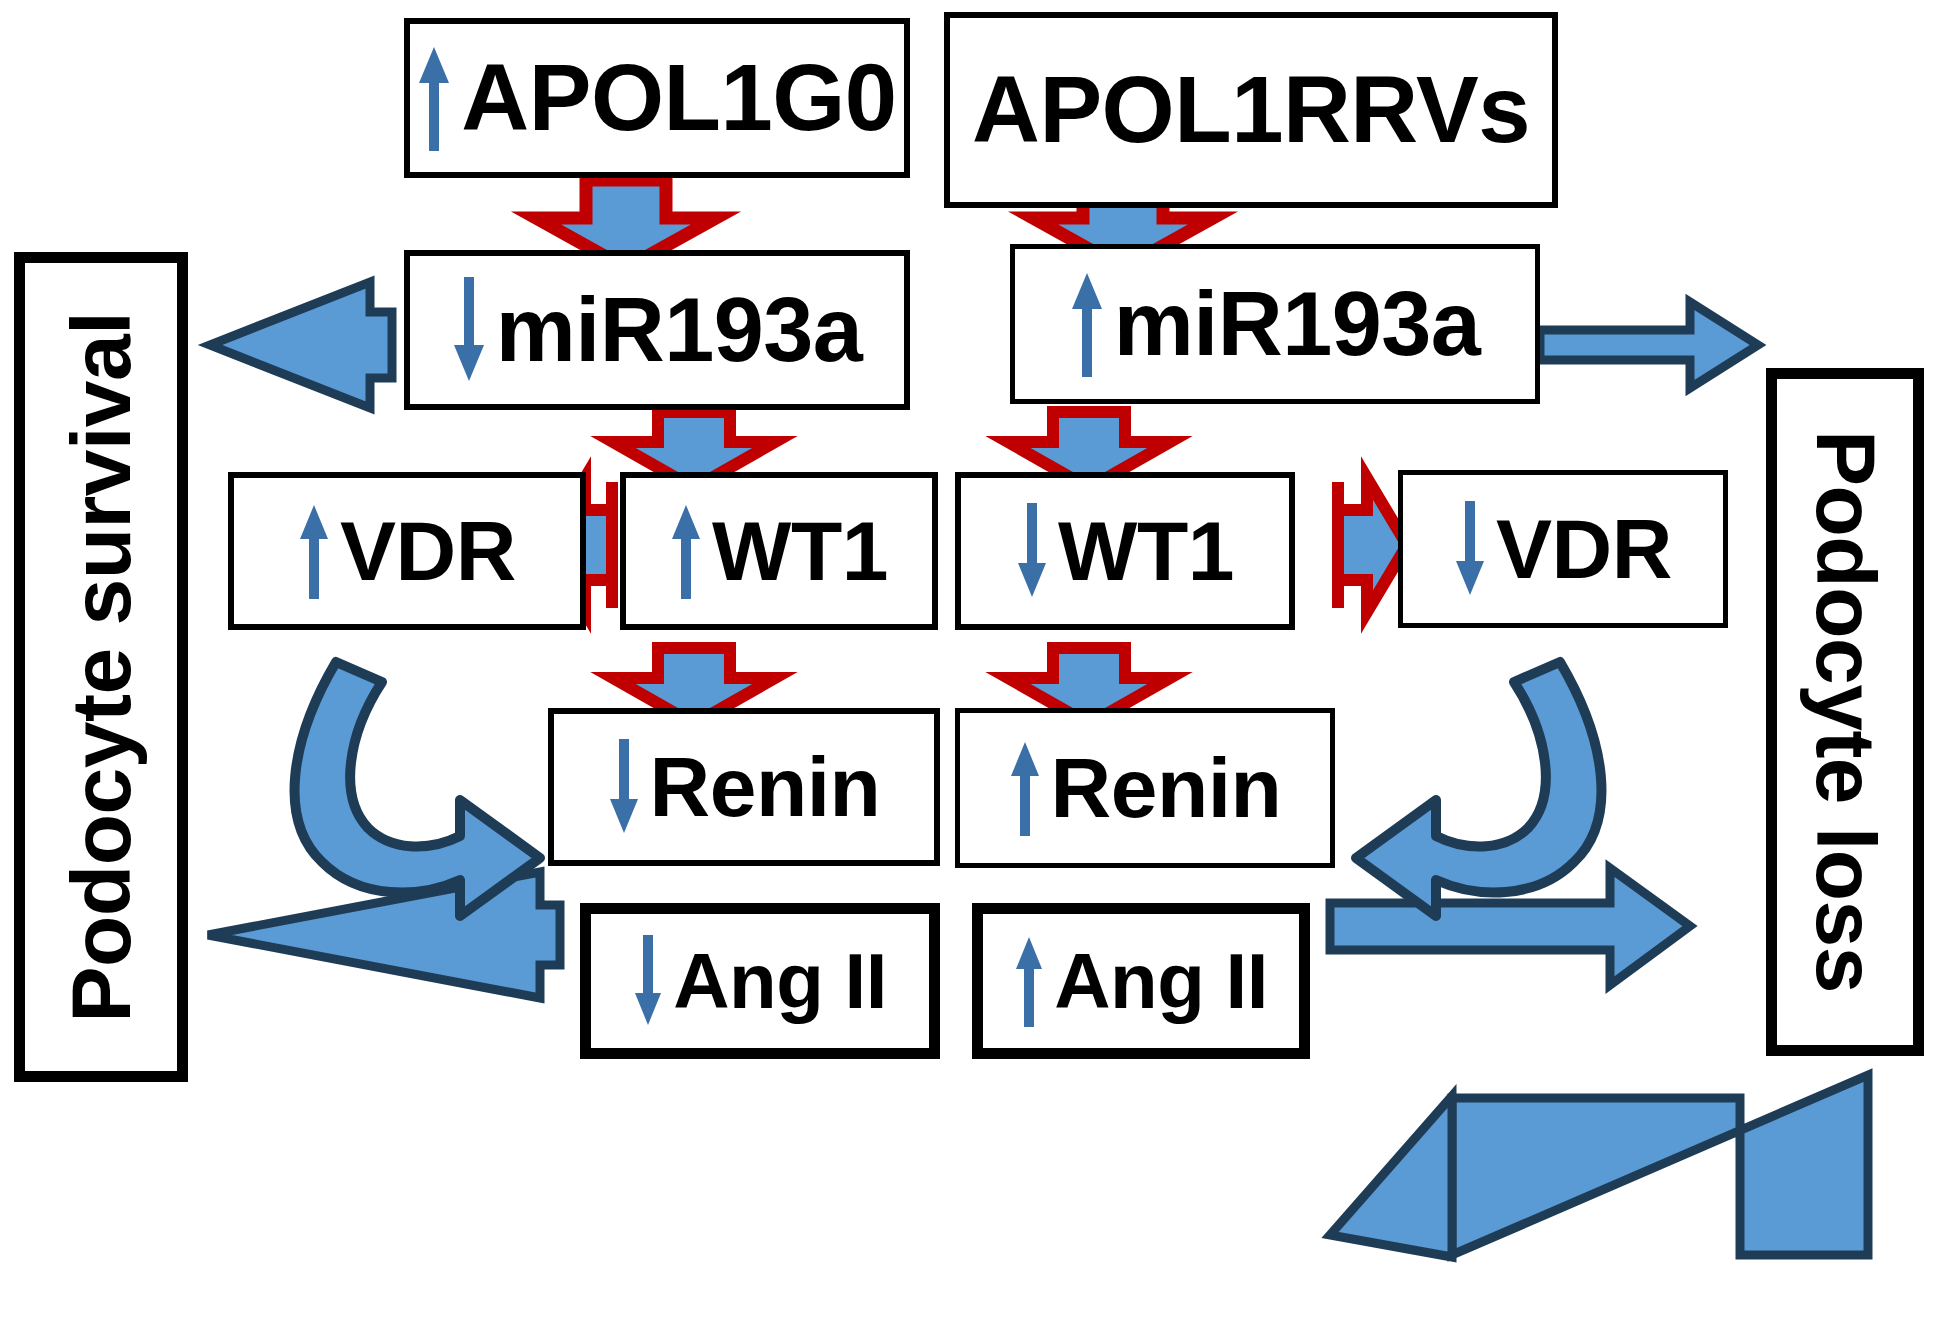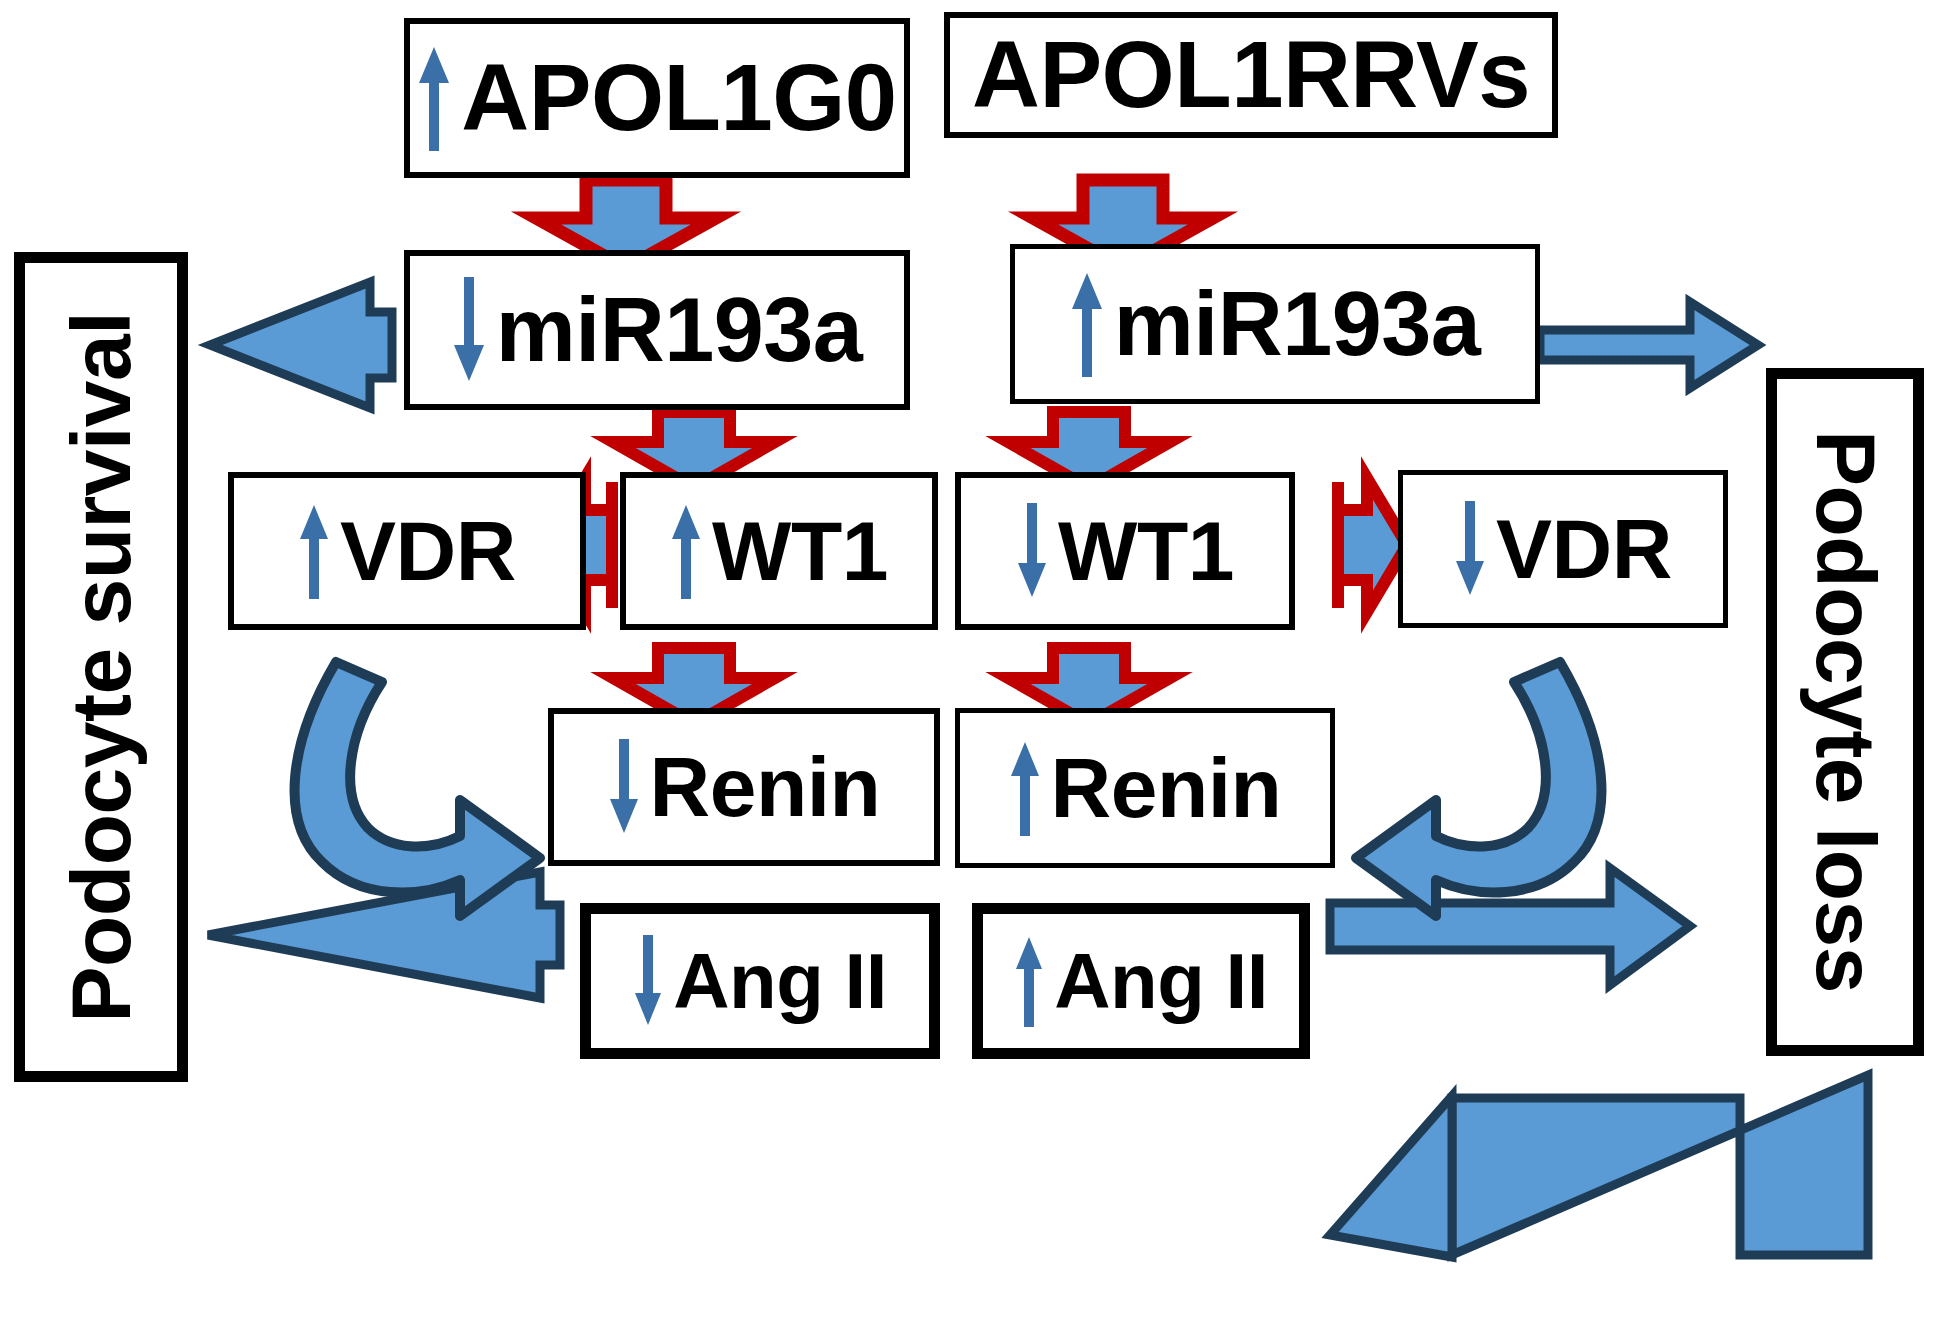--- a/index.html
+++ b/index.html
@@ -107,21 +107,21 @@
 
   <div class="box" style="left:404px;top:18px;width:506px;height:160px;">
     <div class="node">
       <svg class="ind" width="34" height="110" viewBox="0 0 34 110">
         <path d="M17,4 L32,40 L22,40 L22,108 L12,108 L12,40 L2,40 Z" fill="#3A6FA8"></path>
       </svg>
       <span class="lbl" style="font-size:94px;">APOL1G0</span>
     </div>
   </div>
 
-  <div class="box" style="left:944px;top:12px;width:614px;height:126px;">
+  <div class="box" style="left:944px;top:12px;width:614px;height:196px;">
     <div class="node">
       <span class="lbl" style="font-size:94px;">APOL1RRVs</span>
     </div>
   </div>
 
   <div class="box" style="left:404px;top:250px;width:506px;height:160px;">
     <div class="node">
       <svg class="ind" width="34" height="110" viewBox="0 0 34 110">
         <path d="M17,106 L32,70 L22,70 L22,2 L12,2 L12,70 L2,70 Z" fill="#3A6FA8"></path>
       </svg>

